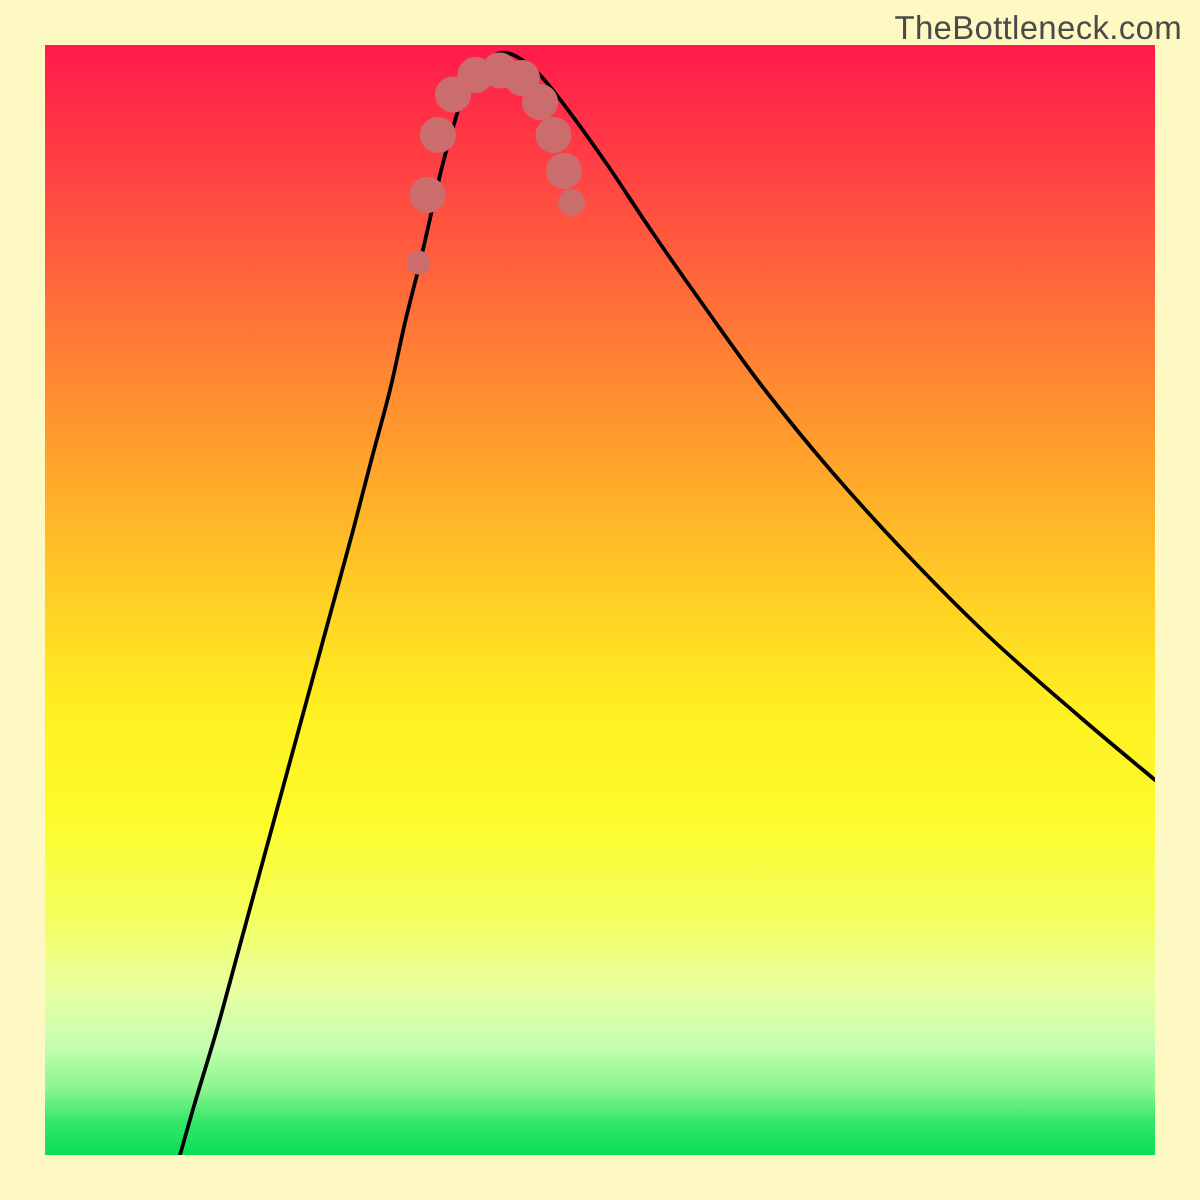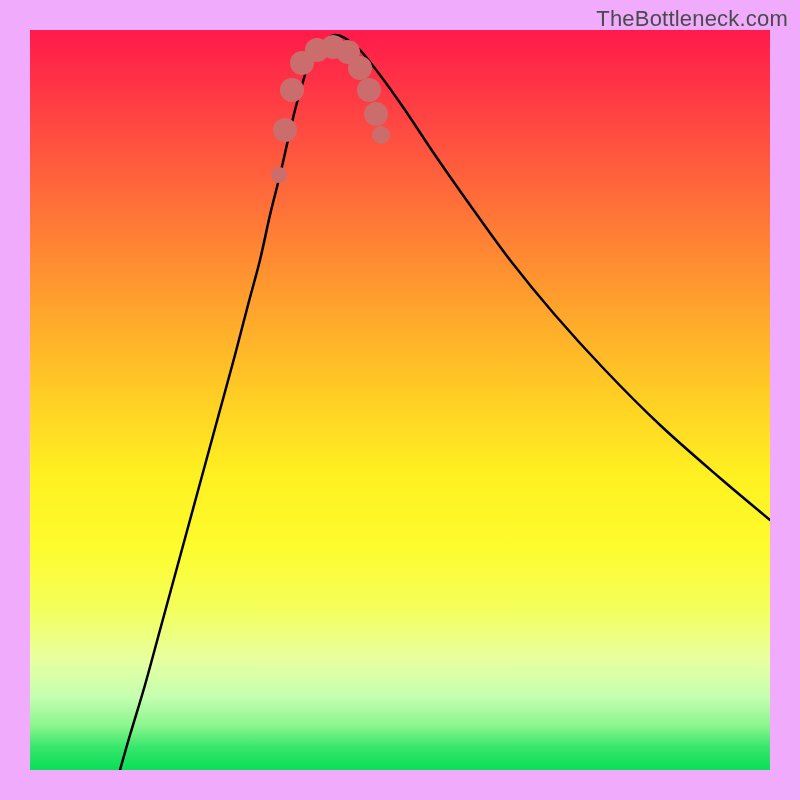--- a/index.html
+++ b/index.html
@@ -10,21 +10,21 @@
     background: #000;
     overflow: hidden;
     font-family: Arial, Helvetica, sans-serif;
   }
   .frame {
     position: absolute;
     top: 0;
     left: 0;
     width: 800px;
     height: 800px;
-    background: #f0abfc;
+    background: #fef9c3;
   }
   .plot-area {
     position: absolute;
     top: 30px;
     left: 30px;
     width: 740px;
     height: 740px;
     overflow: hidden;
   }
   .gradient {

